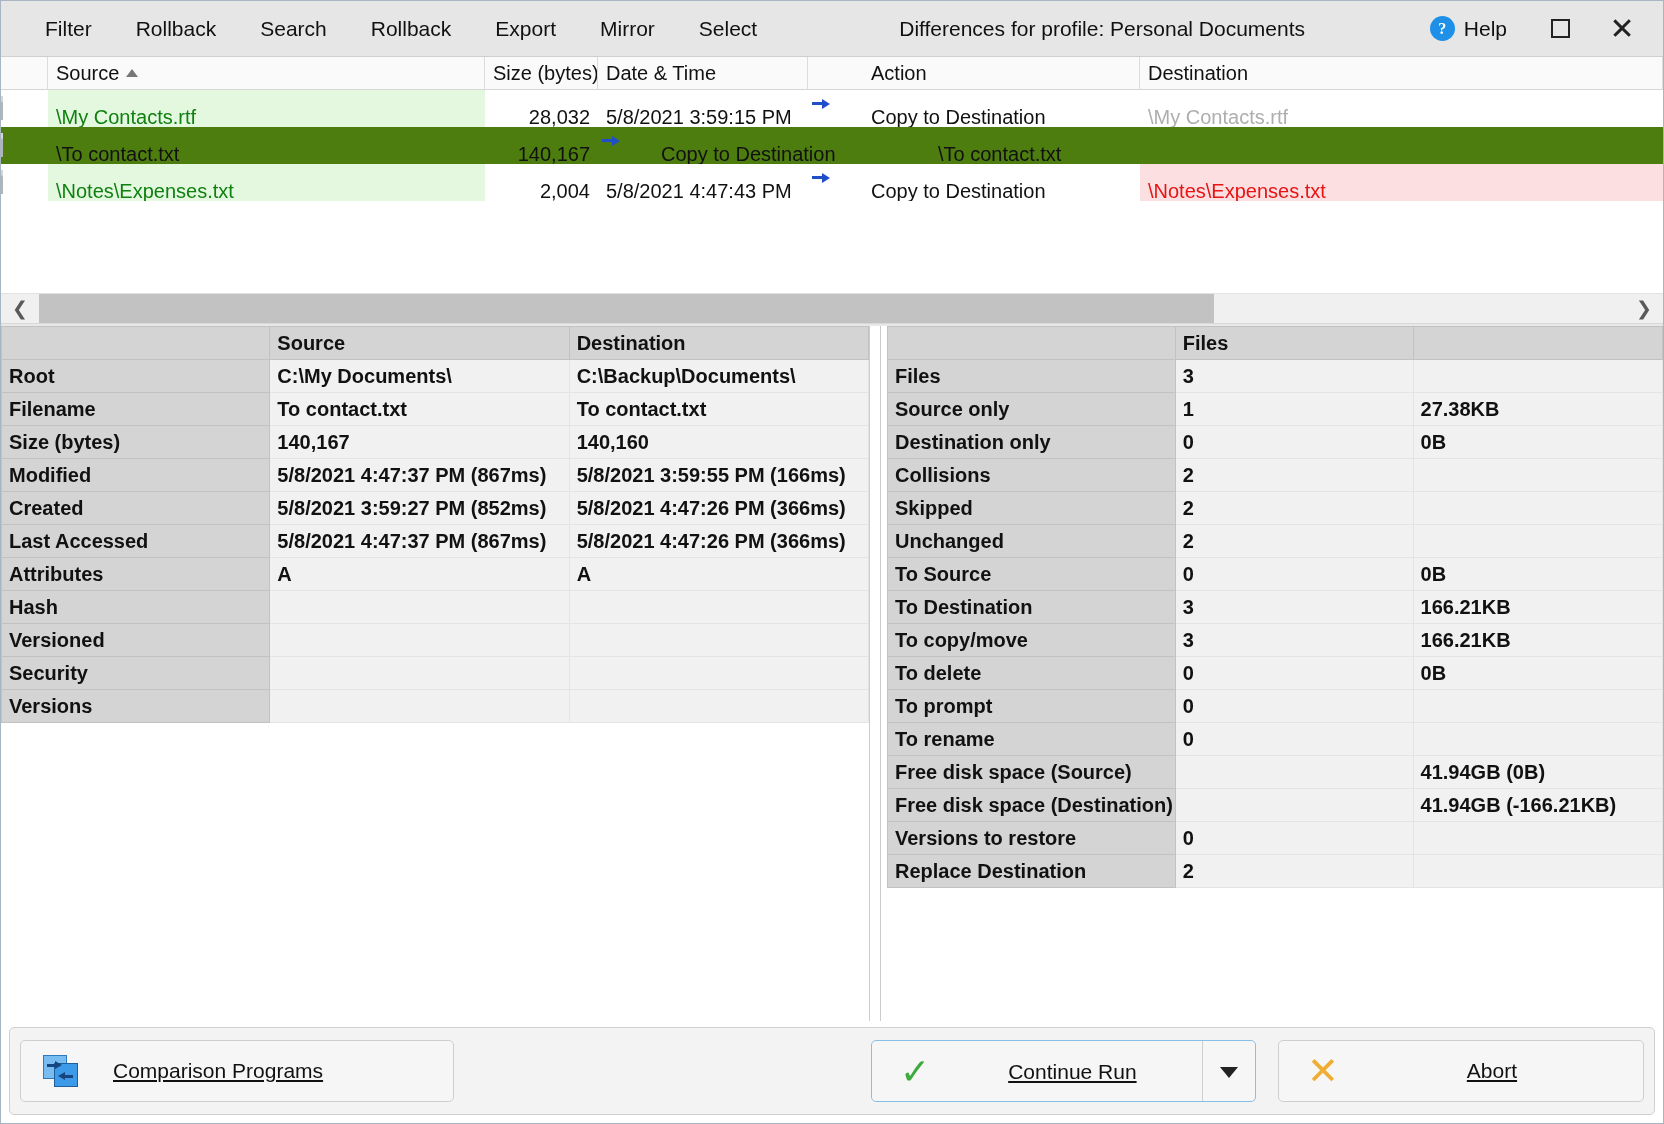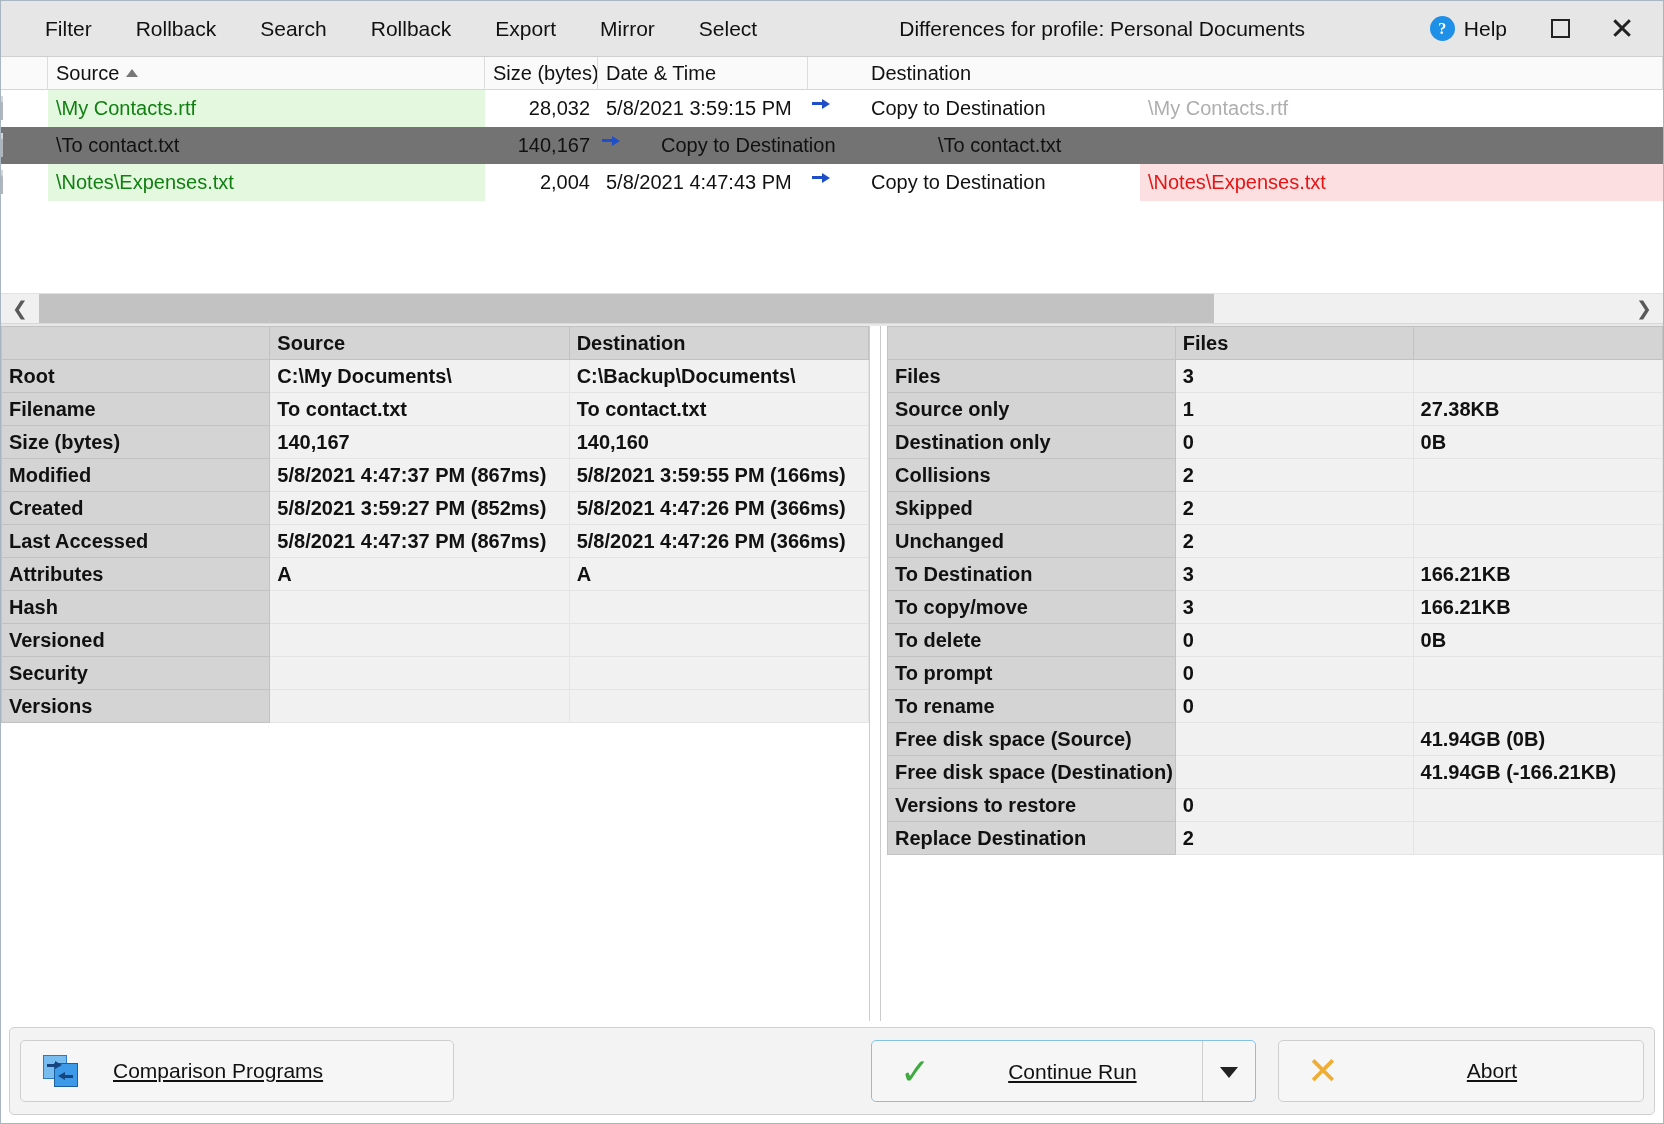--- a/index.html
+++ b/index.html
@@ -128,25 +128,25 @@
     vertical-align: 3px;
   }
   .fl-row {
     display: flex;
     height: 37px;
     font-size: 20px;
     align-items: stretch;
     color: #111;
     background: #fff;
   }
-  .fl-row.selected { background: #737373; }
+  .fl-row.selected { background: #4d7c0f; }
   .fl-row .cell {
     height: 37px;
     line-height: 37px;
-    padding: 0 8px;
+    padding: 9px 8px;
     box-sizing: border-box;
     overflow: hidden;
     white-space: nowrap;
   }
   .cell.src-green { background: #e4f8e0; color: #108010; }
   .cell.dest-pink { background: #fcdfe1; color: #e81414; }
   .cell.dest-grey { color: #aeaeae; }
   .doc-icon {
     width: 20px; height: 25px;
     margin: 6px auto 0 auto;
@@ -406,20 +406,21 @@
 
   <div class="filelist">
     <div class="fl-head">
       <div class="cell c-icon"></div>
       <div class="cell c-source">
         <span>Source</span><span class="sort-arrow"></span>
       </div>
       <div class="cell c-size">Size (bytes)</div>
       <div class="cell c-date">Date &amp; Time</div>
       <div class="cell c-arrow"></div>
+      <div class="cell c-action">Action</div>
       <div class="cell c-dest">Destination</div>
     </div>
     <div id="file-rows">
         <div class="fl-row">
           <div class="cell c-icon"><span class="doc-icon"><i></i></span></div>
           <div class="cell c-source src-green">\My Contacts.rtf</div>
           <div class="cell c-size">28,032</div>
           <div class="cell c-date">5/8/2021 3:59:15 PM</div>
           <div class="cell c-arrow"><span class="arrow-icon"><span></span></span></div>
           <div class="cell c-action">Copy to Destination</div>
@@ -569,20 +570,25 @@
               <td class="rowhdr">Skipped</td>
               <td class="val ">2</td>
               <td class="val"></td>
             </tr>
             <tr>
               <td class="rowhdr">Unchanged</td>
               <td class="val ">2</td>
               <td class="val"></td>
             </tr>
             <tr>
+              <td class="rowhdr">To Source</td>
+              <td class="val ">0</td>
+              <td class="val">0B</td>
+            </tr>
+            <tr>
               <td class="rowhdr">To Destination</td>
               <td class="val ">3</td>
               <td class="val">166.21KB</td>
             </tr>
             <tr>
               <td class="rowhdr">To copy/move</td>
               <td class="val ">3</td>
               <td class="val">166.21KB</td>
             </tr>
             <tr>

